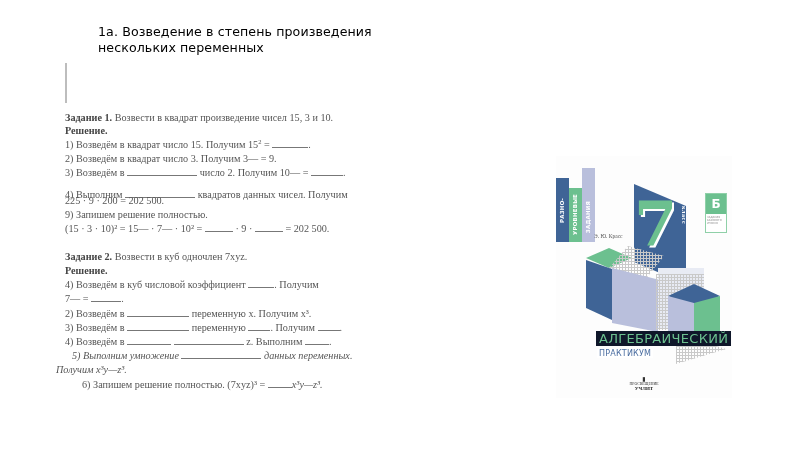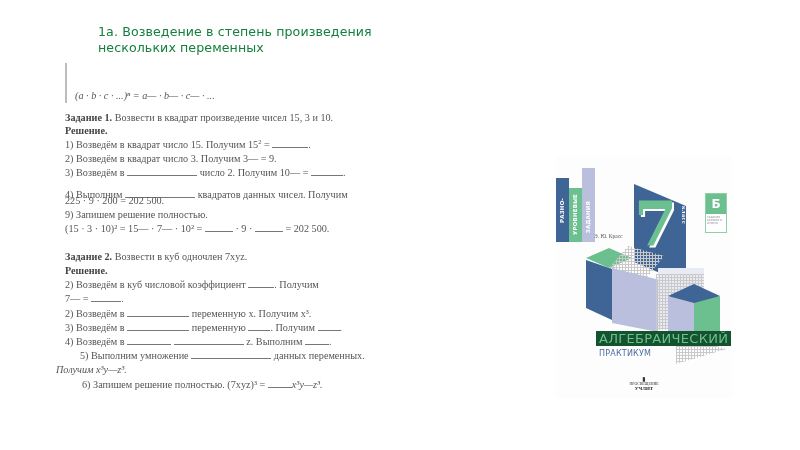--- a/index.html
+++ b/index.html
@@ -4,21 +4,21 @@
 <style>
   html, body { margin:0; padding:0; }
   body {
     width:800px; height:450px; background:#ffffff; position:relative; overflow:hidden;
     font-family:"Liberation Serif", "DejaVu Serif", serif; color:#4a4a4a;
   }
   .page { position:absolute; left:60px; top:18px; width:330px; }
   .title {
     position:absolute; left:38px; top:6px; width:300px;
     font-family:"DejaVu Sans", "Liberation Sans", sans-serif;
-    font-size:12.6px; line-height:16px; color:#15803d; letter-spacing:0.1px;
+    font-size:12.6px; line-height:16px; color:#000000; letter-spacing:0.1px;
   }
   .rule-box {
     position:absolute; left:5px; top:45px; width:320px; height:40px;
     border-left:2px solid #bdbdbd; padding-left:8px;
   }
   .line {
     position:absolute; white-space:nowrap; font-size:10.2px; line-height:13px; color:#555;
   }
   .bold { font-weight:bold; color:#444; }
   .blank { display:inline-block; border-bottom:1px solid #777; height:8px; vertical-align:baseline; }
@@ -39,21 +39,21 @@
   .shape { position:absolute; }
   .grid {
     position:absolute;
     background-image:
       linear-gradient(#c9c9c9 0.6px, transparent 0.6px),
       linear-gradient(90deg, #c9c9c9 0.6px, transparent 0.6px);
     background-size:3px 3px;
   }
   .cover-title {
     position:absolute; left:40px; top:175px; font-family:"DejaVu Sans", sans-serif;
-    font-size:13px; color:#6cc08f; letter-spacing:0.3px; background:#14532d; padding:0 3px;
+    font-size:13px; color:#6cc08f; letter-spacing:0.3px; background:#0f172a; padding:0 3px;
   }
   .cover-sub {
     position:absolute; left:41px; top:193px; font-family:"DejaVu Sans", sans-serif;
     font-size:8px; color:#4a6da0; letter-spacing:0.2px; background:#fff; padding:0 2px;
   }
   .pub1 { position:absolute; left:68px; top:219px; font-size:3.8px; color:#333; text-align:center; width:40px; }
   .pub2 { position:absolute; left:68px; top:230px; font-size:5px; font-weight:bold; color:#222; text-align:center; width:40px; }
   .badge {
     position:absolute; left:149px; top:37px; width:20px; height:38px; border:1px solid #8fd0a8; background:#fff;
   }
@@ -71,21 +71,20 @@
     writing-mode:vertical-rl; letter-spacing:0.6px;
   }
 </style>
 </head>
 <body>
 
 <div class="page">
   <div class="title">1а. Возведение в степень произведения нескольких переменных</div>
 
   <div class="rule-box">
-    <div class="line it" style="left:8px;top:26px;">(a · b · c · ...)ⁿ = a— · b— · c— · ...</div>
   </div>
 
   <div class="line" style="left:5px;top:93px;">
     <span class="bold">Задание 1.</span>
     <span>Возвести в квадрат произведение чисел 15, 3 и 10.</span>
   </div>
   <div class="line bold" style="left:5px;top:106px;">Решение.</div>
 
   <div class="line" style="left:5px;top:120px;">
     <span>1) Возведём в квадрат число 15. Получим 15</span><sup>2</sup><span> = </span><span class="blank" style="width:36px;"></span><span>.</span>
@@ -111,21 +110,21 @@
     <span class="blank" style="width:28px;"></span>
     <span>= 202 500.</span>
   </div>
 
   <div class="line" style="left:5px;top:232px;">
     <span class="bold">Задание 2.</span>
     <span>Возвести в куб одночлен 7xyz.</span>
   </div>
   <div class="line bold" style="left:5px;top:246px;">Решение.</div>
   <div class="line" style="left:5px;top:260px;">
-    <span>2) Возведём в куб числовой коэффициент</span>
+    <span>4) Возведём в куб числовой коэффициент</span>
     <span class="blank" style="width:26px;"></span><span>. Получим</span>
   </div>
   <div class="line" style="left:5px;top:274px;">
     <span>7— =</span>
     <span class="blank" style="width:30px;"></span><span>.</span>
   </div>
   <div class="line" style="left:5px;top:289px;">
     <span>2) Возведём в</span>
     <span class="blank" style="width:62px;"></span>
     <span>переменную x. Получим x³.</span>
@@ -137,21 +136,21 @@
     <span class="blank" style="width:22px;"></span><span>. Получим</span>
     <span class="blank" style="width:22px;"></span><span>.</span>
   </div>
   <div class="line" style="left:5px;top:317px;">
     <span>4) Возведём в</span>
     <span class="blank" style="width:44px;"></span>
     <span class="blank" style="width:70px;"></span>
     <span>z. Выполним</span>
     <span class="blank" style="width:24px;"></span><span>.</span>
   </div>
-  <div class="line" style="left:20px;top:331px;">
+  <div class="line" style="left:12px;top:331px;font-style:italic;">
     <span>5) Выполним умножение</span>
     <span class="blank" style="width:80px;"></span>
     <span>данных переменных.</span>
   </div>
   <div class="line it" style="left:-4px;top:345px;">Получим x³y—z³.</div>
   <div class="line" style="left:22px;top:360px;">
     <span>6) Запишем решение полностью. (7xyz)³ =</span>
     <span class="blank" style="width:24px;"></span><span class="it">x³y—z³.</span>
   </div>
 </div>

